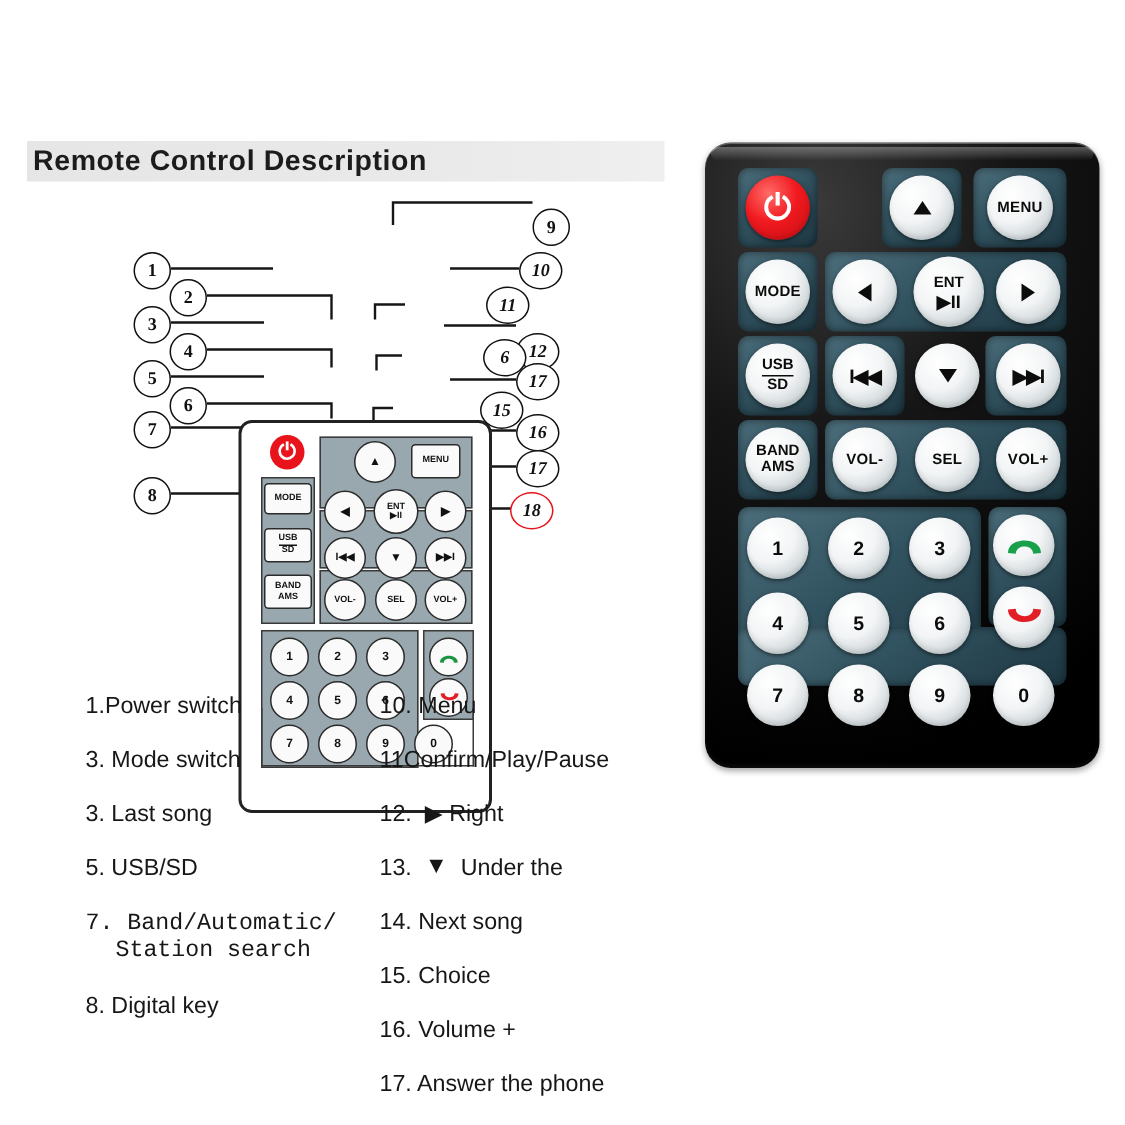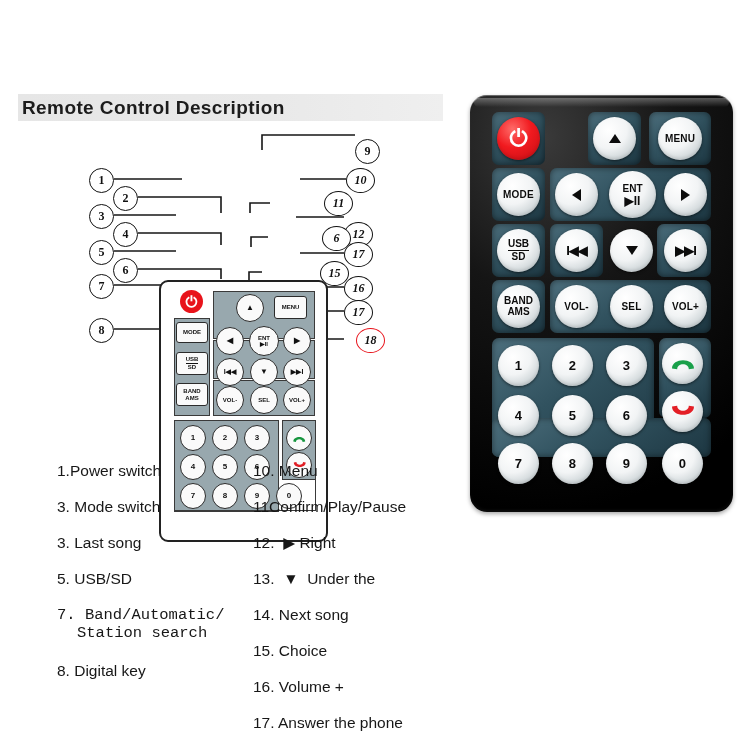--- a/index.html
+++ b/index.html
@@ -320,21 +320,21 @@
       </div>
     <div class="cal wide" style="left:320px;top:136px;">
         <span>15</span>
       </div>
     <div class="cal wide" style="left:344px;top:151px;">
         <span>16</span>
       </div>
     <div class="cal wide" style="left:344px;top:175px;">
         <span>17</span>
       </div>
-    <div class="cal wide red" style="left:356px;top:203px;">
+    <div class="cal wide red" style="left:340px;top:203px;">
         <span>18</span>
       </div>
   </div>
 
   <div class="photo">
     <div class="sheen"></div>
 
     <div class="pad" style="left:22px;top:17px;width:53px;height:53px;"></div>
     <div class="pad" style="left:118px;top:17px;width:53px;height:53px;"></div>
     <div class="pad" style="left:179px;top:17px;width:62px;height:53px;"></div>

